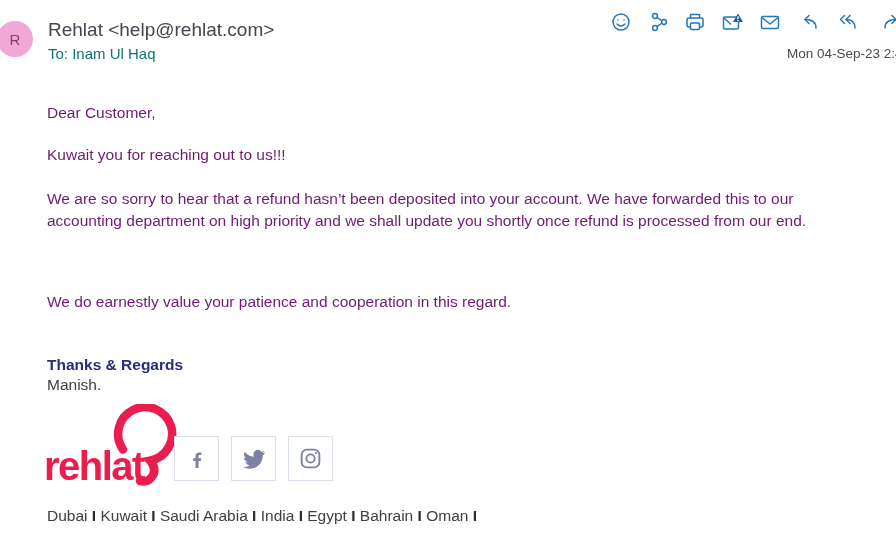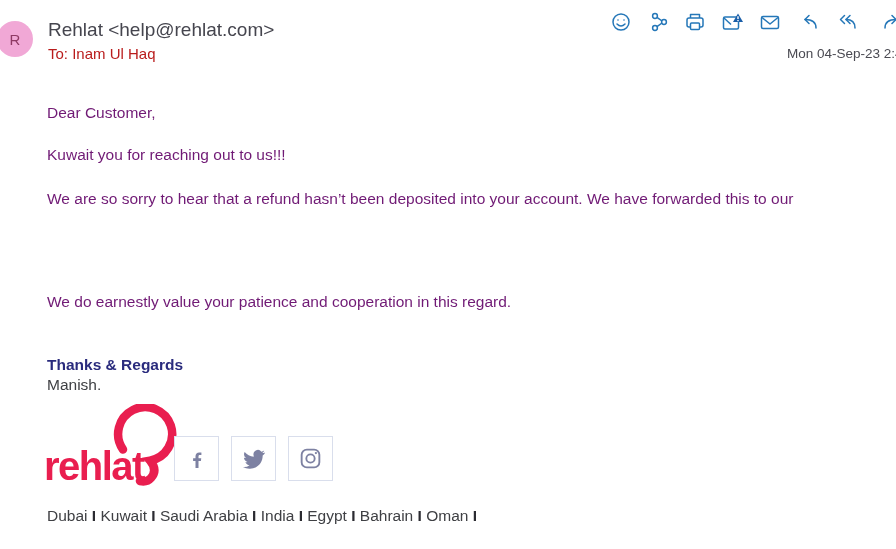--- a/index.html
+++ b/index.html
@@ -20,21 +20,21 @@
     display: flex; align-items: center; justify-content: center;
     font-size: 15px; color: #8e3a64; font-weight: 400;
     cursor: pointer;
   }
   .sender {
     position: absolute; left: 48px; top: 19px;
     font-size: 19px; color: #45454e; white-space: nowrap;
   }
   .to-line {
     position: absolute; left: 48px; top: 45px;
-    font-size: 15px; color: #b91c1c; white-space: nowrap;
+    font-size: 15px; color: #0f766e; white-space: nowrap;
   }
   .date {
     position: absolute; left: 787px; top: 46px;
     font-size: 13.5px; color: #4a4a52; white-space: nowrap;
   }
   .toolbar { position: absolute; left: 0; top: 10px; width: 100%; height: 26px; }
   .tb {
     position: absolute; top: 0; width: 24px; height: 24px;
     display: inline-flex; align-items: center; justify-content: center;
     cursor: pointer;
@@ -130,20 +130,21 @@
         <path d="M3 17 C3 10.5 8.5 8.5 14 8.5"></path>
         <path d="M10 4.5 L14 8.5 L10 12.5"></path>
       </svg>
     </span>
   </div>
 
   <div class="para" style="top:104px">Dear Customer,</div>
   <div class="para" style="top:146px">Kuwait you for reaching out to us!!!</div>
   <div class="para para2" style="top:188px">
     <div>We are so sorry to hear that a refund hasn’t been deposited into your account. We have forwarded this to our</div>
+    <div>accounting department on high priority and we shall update you shortly once refund is processed from our end.</div>
   </div>
   <div class="para" style="top:293px">We do earnestly value your patience and cooperation in this regard.</div>
 
   <div class="closing">Thanks &amp; Regards</div>
   <div class="sig-name">Manish.</div>
 
   <div class="logo">
     <svg width="140" height="96" viewBox="0 0 140 96">
       <path d="M79 45.5 A27 27 0 1 1 106 56.6 Q114 66 107 74 Q103 78.5 96 77" fill="none" stroke="#e91e4f" stroke-width="8.5" stroke-linecap="round"></path>
       <text x="0" y="76" font-size="40" font-weight="bold" letter-spacing="-1.5" fill="#e91e4f" font-family="Liberation Sans, sans-serif">rehlat</text>

